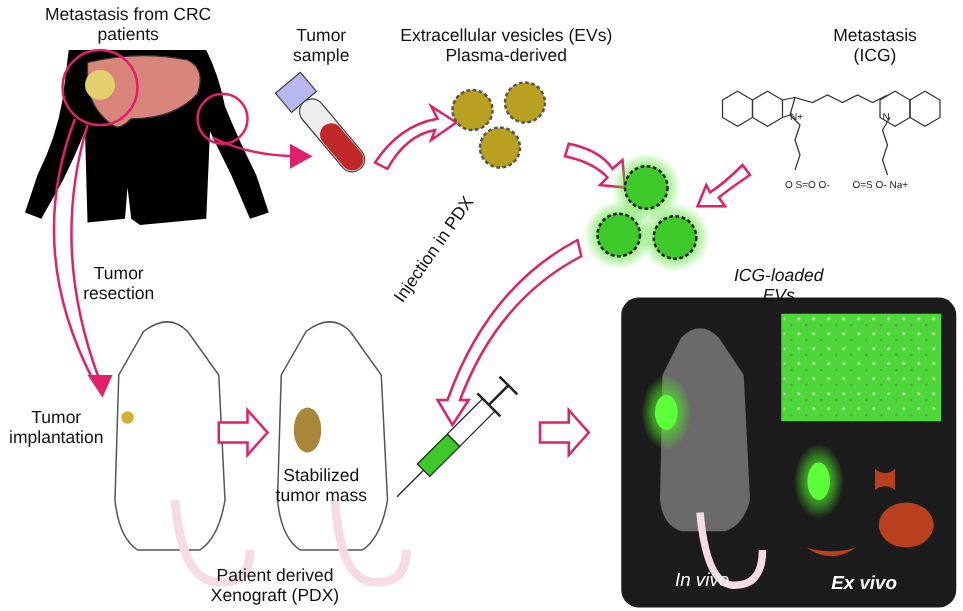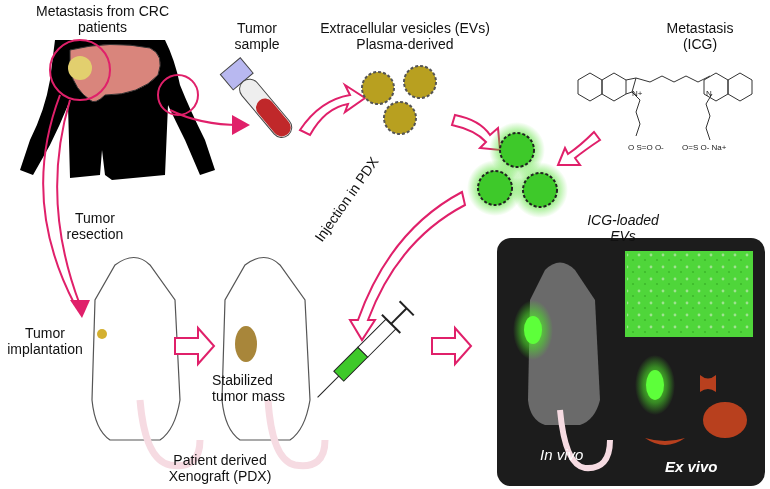--- a/index.html
+++ b/index.html
@@ -149,23 +149,23 @@
   <span>EVs</span>
 </div>
 <div class="lbl" style="left:60px; top:210px; width:70px;">
   <span>Tumor</span>
   <span>resection</span>
 </div>
 <div class="lbl" style="left:0px; top:325px; width:90px;">
   <span>Tumor</span>
   <span>implantation</span>
 </div>
-<div class="lbl" style="left:212px; top:372px; width:90px; text-align:left;">
+<div class="lbl" style="left:212px; top:372px; width:90px; text-align:center;">
   <span>Stabilized</span>
   <span>tumor mass</span>
 </div>
 <div class="lbl" style="left:150px; top:452px; width:140px;">
   <span>Patient derived</span>
   <span>Xenograft (PDX)</span>
 </div>
 <div class="lbl" style="left:318px; top:232px; transform:rotate(-55deg); transform-origin:left center;">Injection in PDX</div>
-<div class="panel-lbl" style="left:540px; top:446px;text-align:right;">In vivo</div>
+<div class="panel-lbl" style="left:540px; top:456px;text-align:right;">In vivo</div>
 <div class="panel-lbl" style="left:665px; top:458px;font-weight:bold;">Ex vivo</div>
 
 </body></html>

